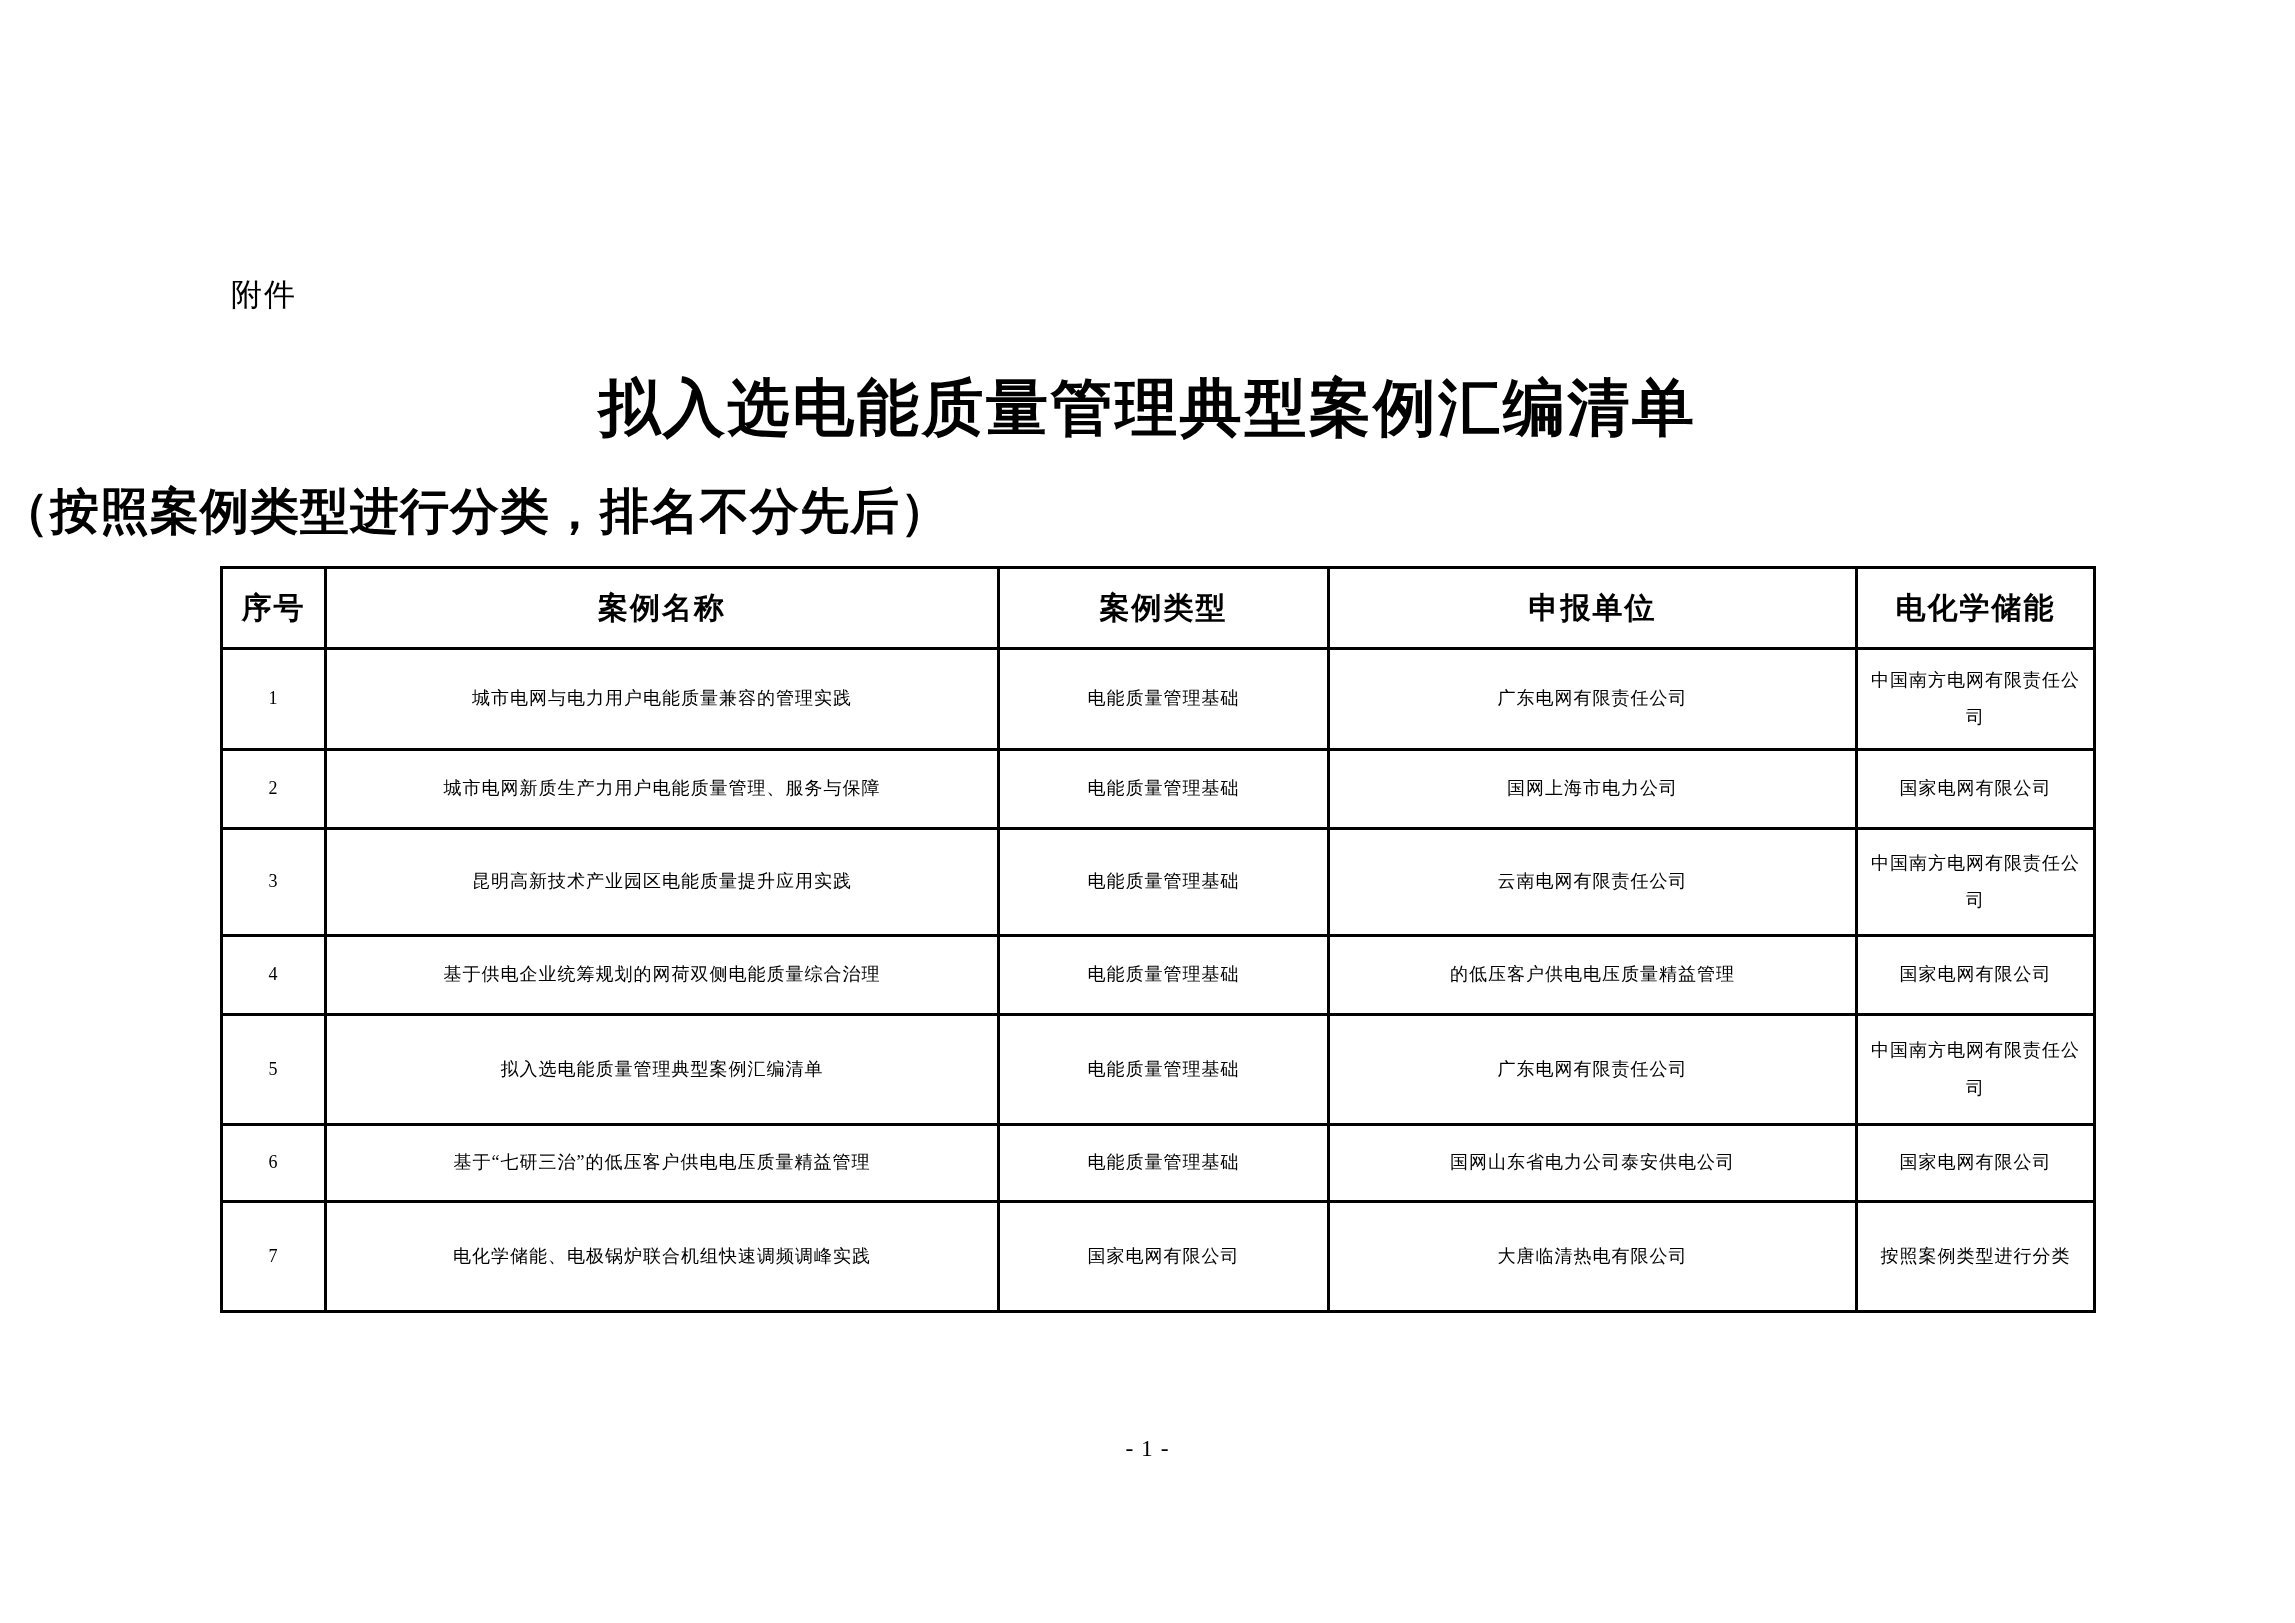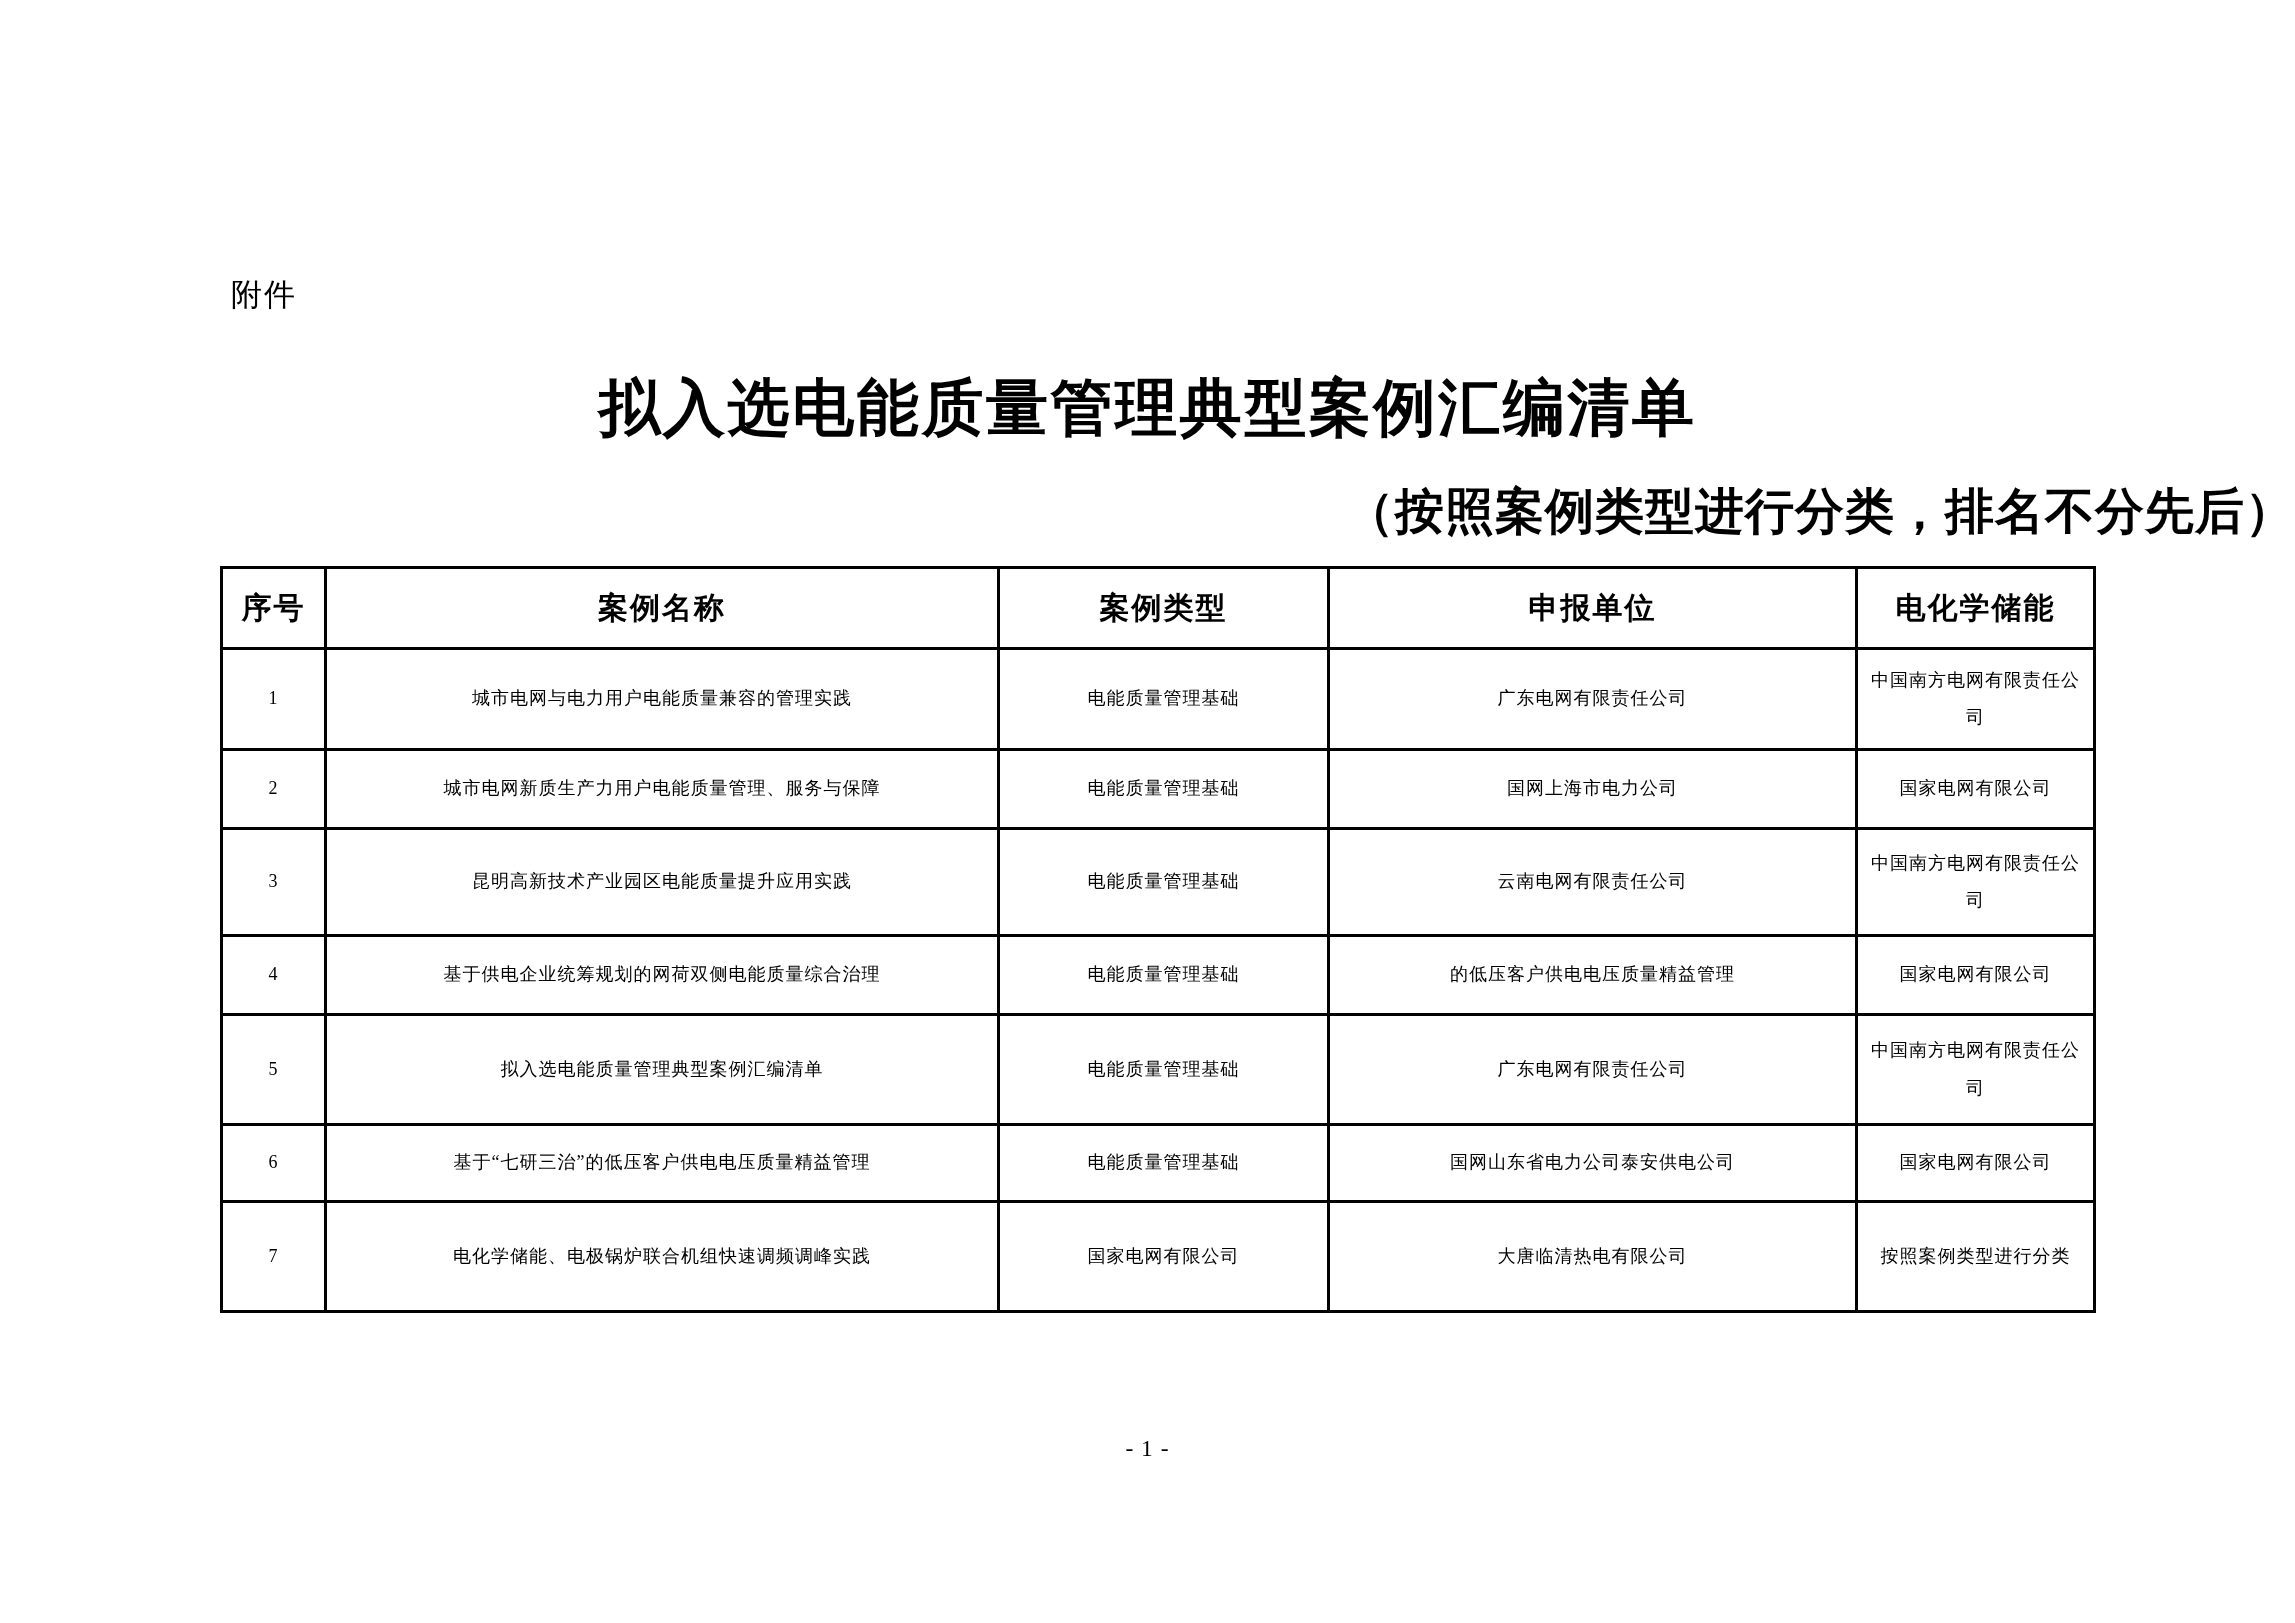--- a/index.html
+++ b/index.html
@@ -35,21 +35,21 @@
     font-weight: bold;
     font-size: 62px;
     line-height: 1.3;
     letter-spacing: 2.6px;
   }
   .doc-subtitle {
     position: absolute;
     top: 480px;
     left: 0;
     width: 100%;
-    text-align: right;
+    text-align: left;
     font-family: "Liberation Serif", "DejaVu Serif", serif;
     font-weight: bold;
     font-size: 49px;
     line-height: 1.3;
     letter-spacing: 1px;
   }
   table.case-table {
     position: absolute;
     left: 220px;
     top: 566px;

